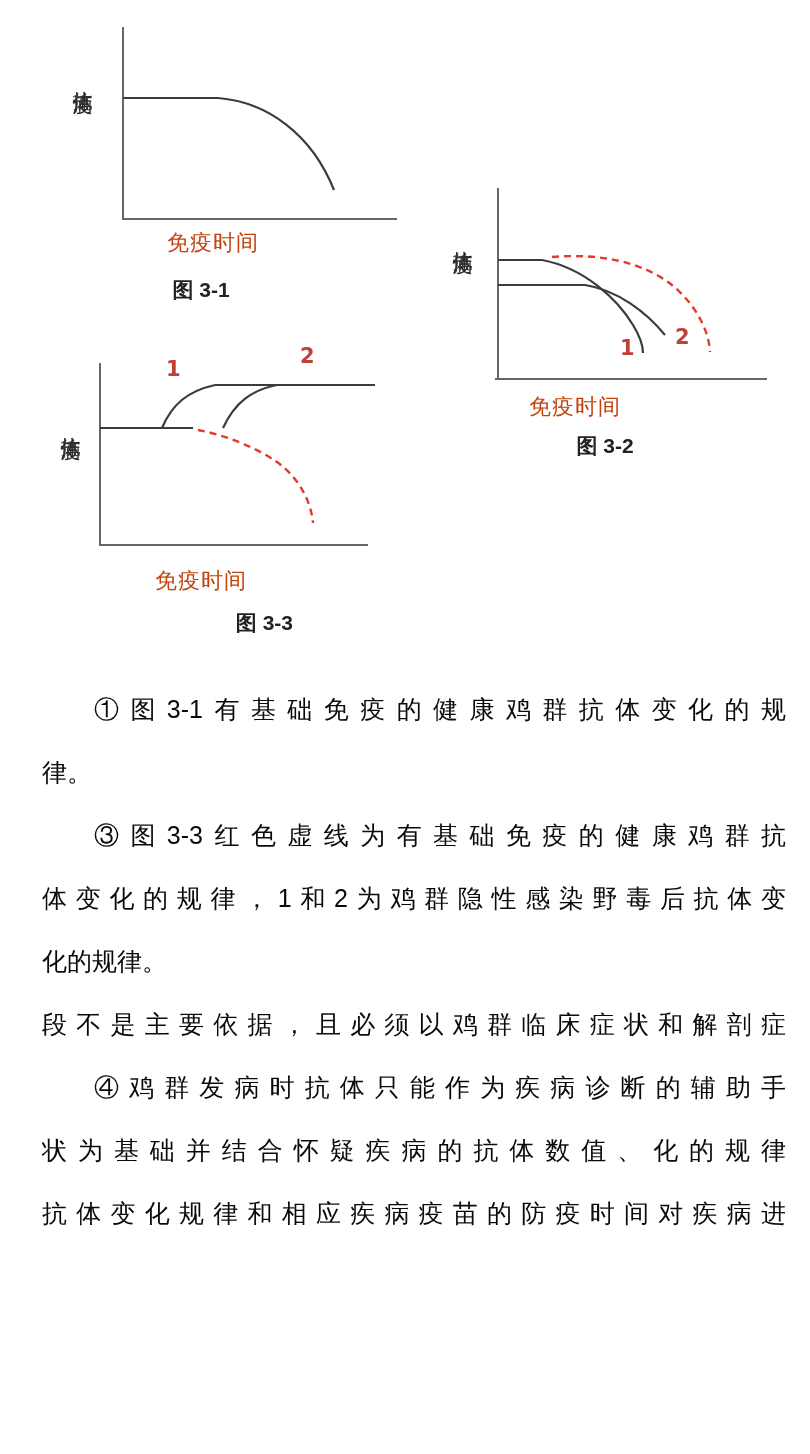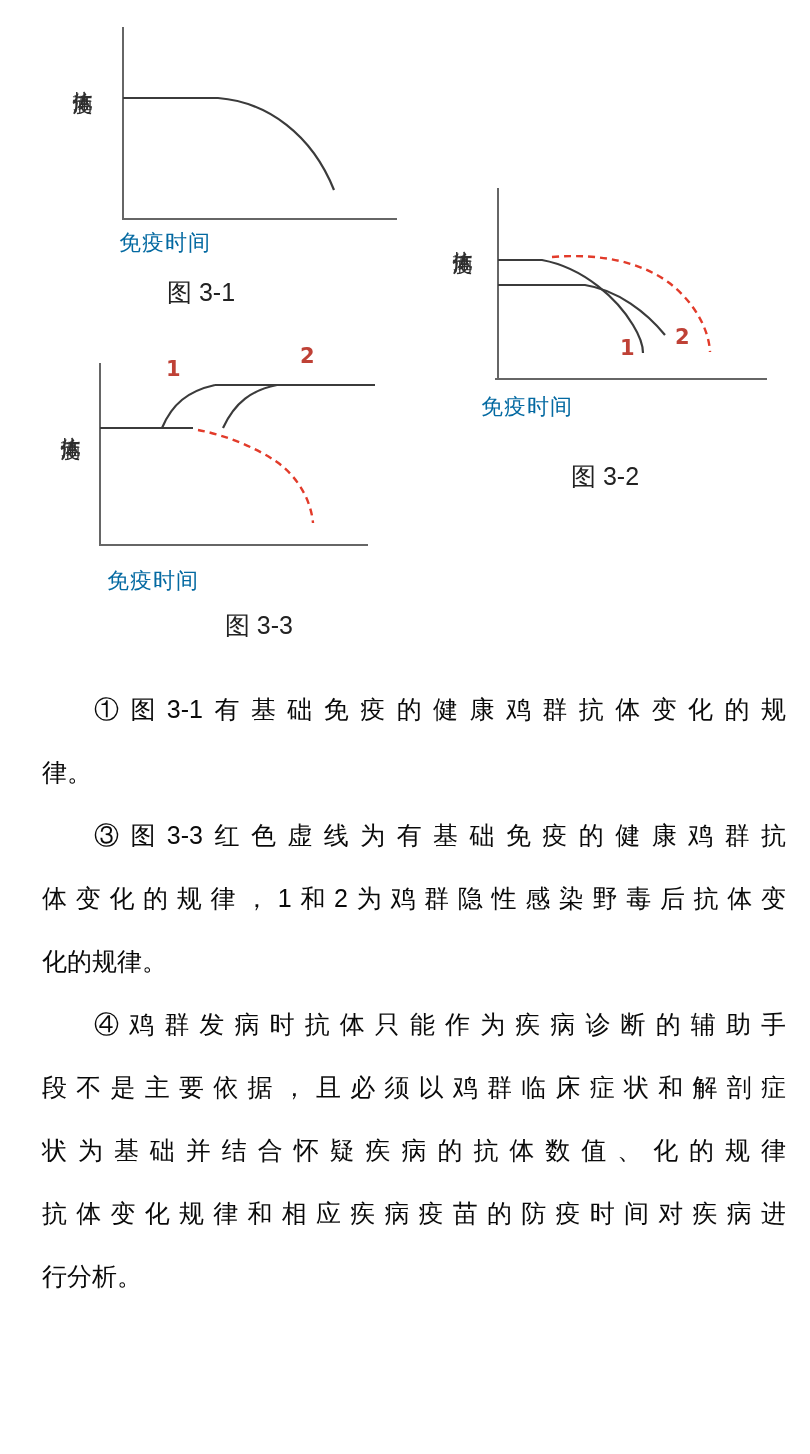--- a/index.html
+++ b/index.html
@@ -17,26 +17,26 @@
   .figsvg{position:absolute;left:0;top:0;}
   .figsvg path{fill:none;}
   .axis{stroke:var(--axis);stroke-width:2px;}
   .curve{stroke:var(--ink);stroke-width:2.2px;}
   .dash{stroke:var(--red-dash);stroke-width:2.4px;stroke-dasharray:7 5;}
   .vlabel{
     position:absolute;writing-mode:vertical-rl;text-orientation:upright;
     font-size:20px;line-height:22px;letter-spacing:1px;color:#2e2e2e;
   }
   .xlabel{
-    position:absolute;width:140px;text-align:left;
-    font-size:22px;letter-spacing:1px;color:#0369a1;
+    position:absolute;width:140px;text-align:right;
+    font-size:22px;letter-spacing:1px;color:#c2410c;
   }
   .caption{
     position:absolute;width:120px;text-align:center;
-    font-size:25px;font-weight:400;color:#222222;
+    font-size:21px;font-weight:700;color:#222222;
   }
   .cnum{
     position:absolute;font-size:21px;font-weight:700;color:var(--red-label);
     font-family:"DejaVu Sans",sans-serif;
   }
   .textblock{
     position:absolute;left:42px;right:24px;top:678px;
     font-size:25px;line-height:63px;color:var(--text);
   }
   .tline{min-height:63px;}
@@ -65,36 +65,35 @@
     <path class="curve" d="M215 385 H375"></path>
     <path class="dash" d="M198 430 C225 435 255 447 277 462 C299 478 311 501 313 523"></path>
   </svg>
 
   <div class="vlabel" style="left:72px;top:75px;">抗体滴度</div>
   <div class="xlabel" style="left:119px;top:228px;">免疫时间</div>
   <div class="caption" style="left:141px;top:276px;">图 3-1</div>
 
   <div class="vlabel" style="left:452px;top:235px;">抗体滴度</div>
   <div class="xlabel" style="left:481px;top:392px;">免疫时间</div>
-  <div class="caption" style="left:545px;top:460px;">图 3-2</div>
+  <div class="caption" style="left:545px;top:432px;">图 3-2</div>
   <div class="cnum" style="left:620px;top:336px;">1</div>
   <div class="cnum" style="left:675px;top:325px;">2</div>
 
   <div class="vlabel" style="left:60px;top:421px;">抗体滴度</div>
   <div class="xlabel" style="left:107px;top:566px;">免疫时间</div>
   <div class="caption" style="left:173px;top:609px;text-align:right;">图 3-3</div>
   <div class="cnum" style="left:166px;top:357px;">1</div>
   <div class="cnum" style="left:300px;top:344px;">2</div>
 
   <div class="textblock">
       <div class="tline indent fill">①图3-1有基础免疫的健康鸡群抗体变化的规</div>
       <div class="tline">律。</div>
       <div class="tline indent fill">③图3-3红色虚线为有基础免疫的健康鸡群抗</div>
       <div class="tline fill">体变化的规律，1和2为鸡群隐性感染野毒后抗体变</div>
       <div class="tline">化的规律。</div>
+      <div class="tline fill">段不是主要依据，且必须以鸡群临床症状和解剖症</div>
       <div class="tline indent fill">④鸡群发病时抗体只能作为疾病诊断的辅助手</div>
-      <div class="tline fill">段不是主要依据，且必须以鸡群临床症状和解剖症</div>
       <div class="tline fill">状为基础并结合怀疑疾病的抗体数值、化的规律</div>
       <div class="tline fill">抗体变化规律和相应疾病疫苗的防疫时间对疾病进</div>
-      <div class="tline">行分析。</div>
     </div>
 
 </div>
 
 </body></html>

